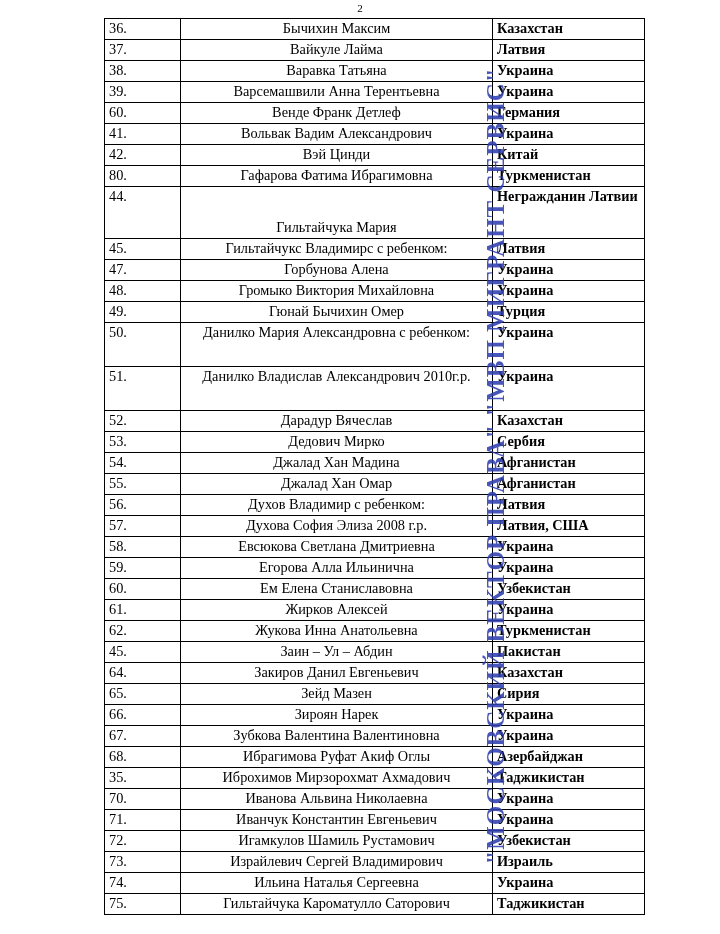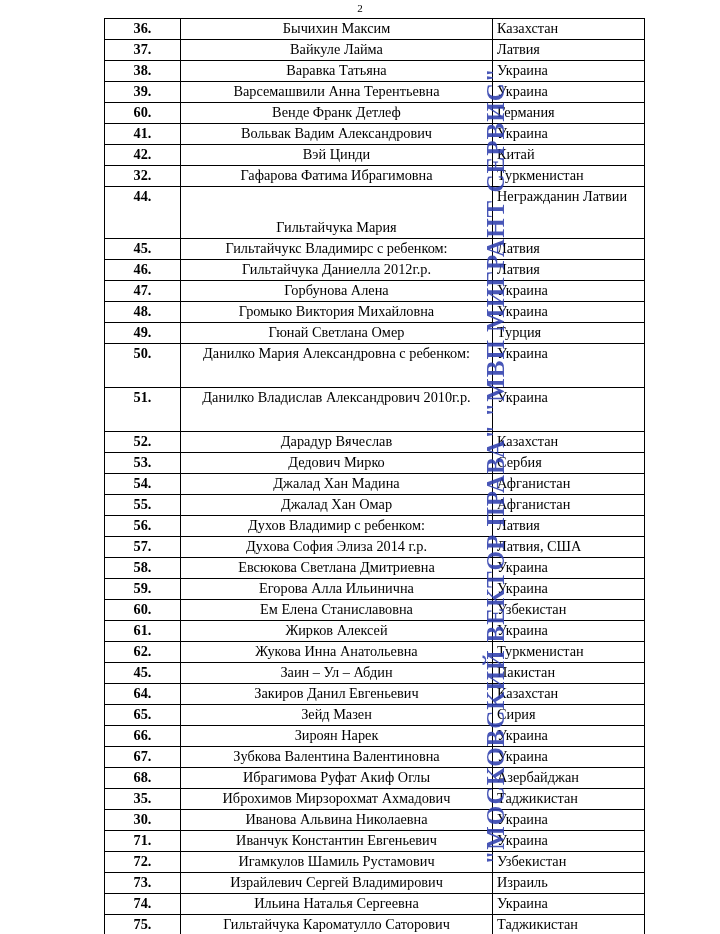--- a/index.html
+++ b/index.html
@@ -46,33 +46,33 @@
     font-family: "Liberation Serif", serif;
     font-size: 14.3px;
     line-height: 1.16;
     padding: 1px 4px 2px 4px;
     vertical-align: top;
     height: 21px;
     box-sizing: border-box;
   }
   td.num {
     width: 76px;
-    text-align: center;
+    text-align: left;
     vertical-align: top;
-    font-weight: bold;
   }
   td.name {
     width: 312px;
     text-align: center;
     padding-left: 7px;
   }
   td.country {
     width: 152px;
     text-align: left;
     padding-left: 7px;
+    font-weight: bold;
   }
   td.bottom {
     vertical-align: bottom;
   }
   .watermark {
     position: absolute;
     left: 0;
     top: 0;
     width: 720px;
     height: 934px;
@@ -132,52 +132,47 @@
             <td class="num">41.</td>
             <td class="name">Вольвак Вадим Александрович</td>
             <td class="country">Украина</td>
           </tr>
           <tr>
             <td class="num">42.</td>
             <td class="name">Вэй Цинди</td>
             <td class="country">Китай</td>
           </tr>
           <tr>
-            <td class="num">32.</td>
+            <td class="num">80.</td>
             <td class="name">Гафарова Фатима Ибрагимовна</td>
             <td class="country">Туркменистан</td>
           </tr>
           <tr style="height: 52px;">
             <td class="num">44.</td>
             <td class="name" style="vertical-align: bottom;">Гильтайчука Мария</td>
             <td class="country" style="vertical-align: top; margin-top: 24px;">Негражданин Латвии</td>
           </tr>
           <tr>
             <td class="num">45.</td>
             <td class="name">Гильтайчукс Владимирс с ребенком:</td>
             <td class="country">Латвия</td>
           </tr>
           <tr>
-            <td class="num">46.</td>
-            <td class="name">Гильтайчука Даниелла 2012г.р.</td>
-            <td class="country">Латвия</td>
-          </tr>
-          <tr>
             <td class="num">47.</td>
             <td class="name">Горбунова Алена</td>
             <td class="country">Украина</td>
           </tr>
           <tr>
             <td class="num">48.</td>
             <td class="name">Громыко Виктория Михайловна</td>
             <td class="country">Украина</td>
           </tr>
           <tr>
             <td class="num">49.</td>
-            <td class="name">Гюнай Светлана Омер</td>
+            <td class="name">Гюнай Бычихин Омер</td>
             <td class="country">Турция</td>
           </tr>
           <tr style="height: 44px;">
             <td class="num">50.</td>
             <td class="name bottom">Данилко Мария Александровна с ребенком:</td>
             <td class="country bottom">Украина</td>
           </tr>
           <tr style="height: 44px;">
             <td class="num">51.</td>
             <td class="name bottom">Данилко Владислав Александрович 2010г.р.</td>
@@ -203,21 +198,21 @@
             <td class="name">Джалад Хан Омар</td>
             <td class="country">Афганистан</td>
           </tr>
           <tr>
             <td class="num">56.</td>
             <td class="name">Духов Владимир с ребенком:</td>
             <td class="country">Латвия</td>
           </tr>
           <tr>
             <td class="num">57.</td>
-            <td class="name">Духова София Элиза 2014 г.р.</td>
+            <td class="name">Духова София Элиза 2008 г.р.</td>
             <td class="country">Латвия, США</td>
           </tr>
           <tr>
             <td class="num">58.</td>
             <td class="name">Евсюкова Светлана Дмитриевна</td>
             <td class="country">Украина</td>
           </tr>
           <tr>
             <td class="num">59.</td>
             <td class="name">Егорова Алла Ильинична</td>
@@ -267,21 +262,21 @@
             <td class="num">68.</td>
             <td class="name">Ибрагимова Руфат Акиф Оглы</td>
             <td class="country">Азербайджан</td>
           </tr>
           <tr>
             <td class="num">35.</td>
             <td class="name">Иброхимов Мирзорохмат Ахмадович</td>
             <td class="country">Таджикистан</td>
           </tr>
           <tr>
-            <td class="num">30.</td>
+            <td class="num">70.</td>
             <td class="name">Иванова Альвина Николаевна</td>
             <td class="country">Украина</td>
           </tr>
           <tr>
             <td class="num">71.</td>
             <td class="name">Иванчук Константин Евгеньевич</td>
             <td class="country">Украина</td>
           </tr>
           <tr>
             <td class="num">72.</td>

